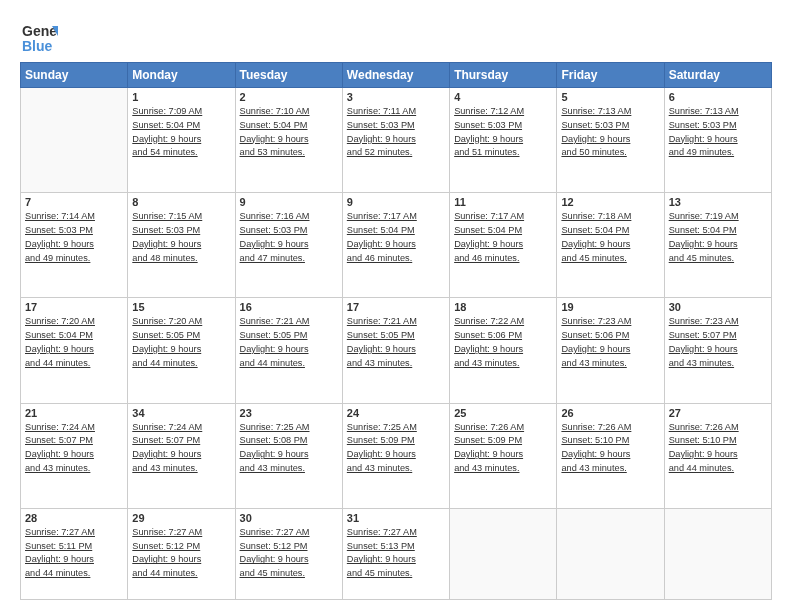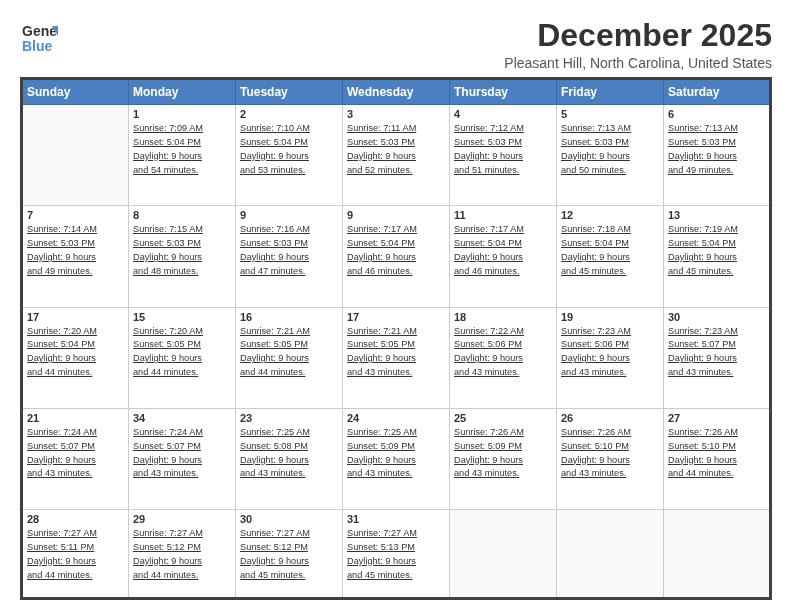--- a/index.html
+++ b/index.html
@@ -42,21 +42,21 @@
       color: #333;
       line-height: 1.1;
     }
     .subtitle {
       font-size: 14px;
       color: #555;
       margin-top: 2px;
     }
     .calendar {
       flex: 1;
-      border: 3px solid #404040;
+      border: 1px solid #404040;
       border-collapse: collapse;
       width: 100%;
       table-layout: fixed;
     }
     .calendar th {
       background-color: #4a7fc1;
       color: white;
       font-size: 12px;
       font-weight: bold;
       padding: 5px 4px;
@@ -99,24 +99,20 @@
 <div class="page">
   <div class="header">
     <div class="logo">
       <div class="logo-row">
         <svg width="38" height="38" viewBox="0 0 38 38">
           <text x="2" y="18" font-size="14" font-weight="bold" fill="#333" font-family="Arial">General</text>
           <text x="2" y="33" font-size="14" font-weight="bold" fill="#4a90d9" font-family="Arial">Blue</text>
           <polygon points="32,8 38,8 38,18 32,8" fill="#4a90d9"></polygon>
         </svg>
       </div>
-    </div>
-    <div class="title-block">
-      <div class="month-title">December 2025</div>
-      <div class="subtitle">Pleasant Hill, North Carolina, United States</div>
     </div>
   </div>
 
   <table class="calendar">
     <thead>
       <tr>
         <th>Sunday</th>
         <th>Monday</th>
         <th>Tuesday</th>
         <th>Wednesday</th>

